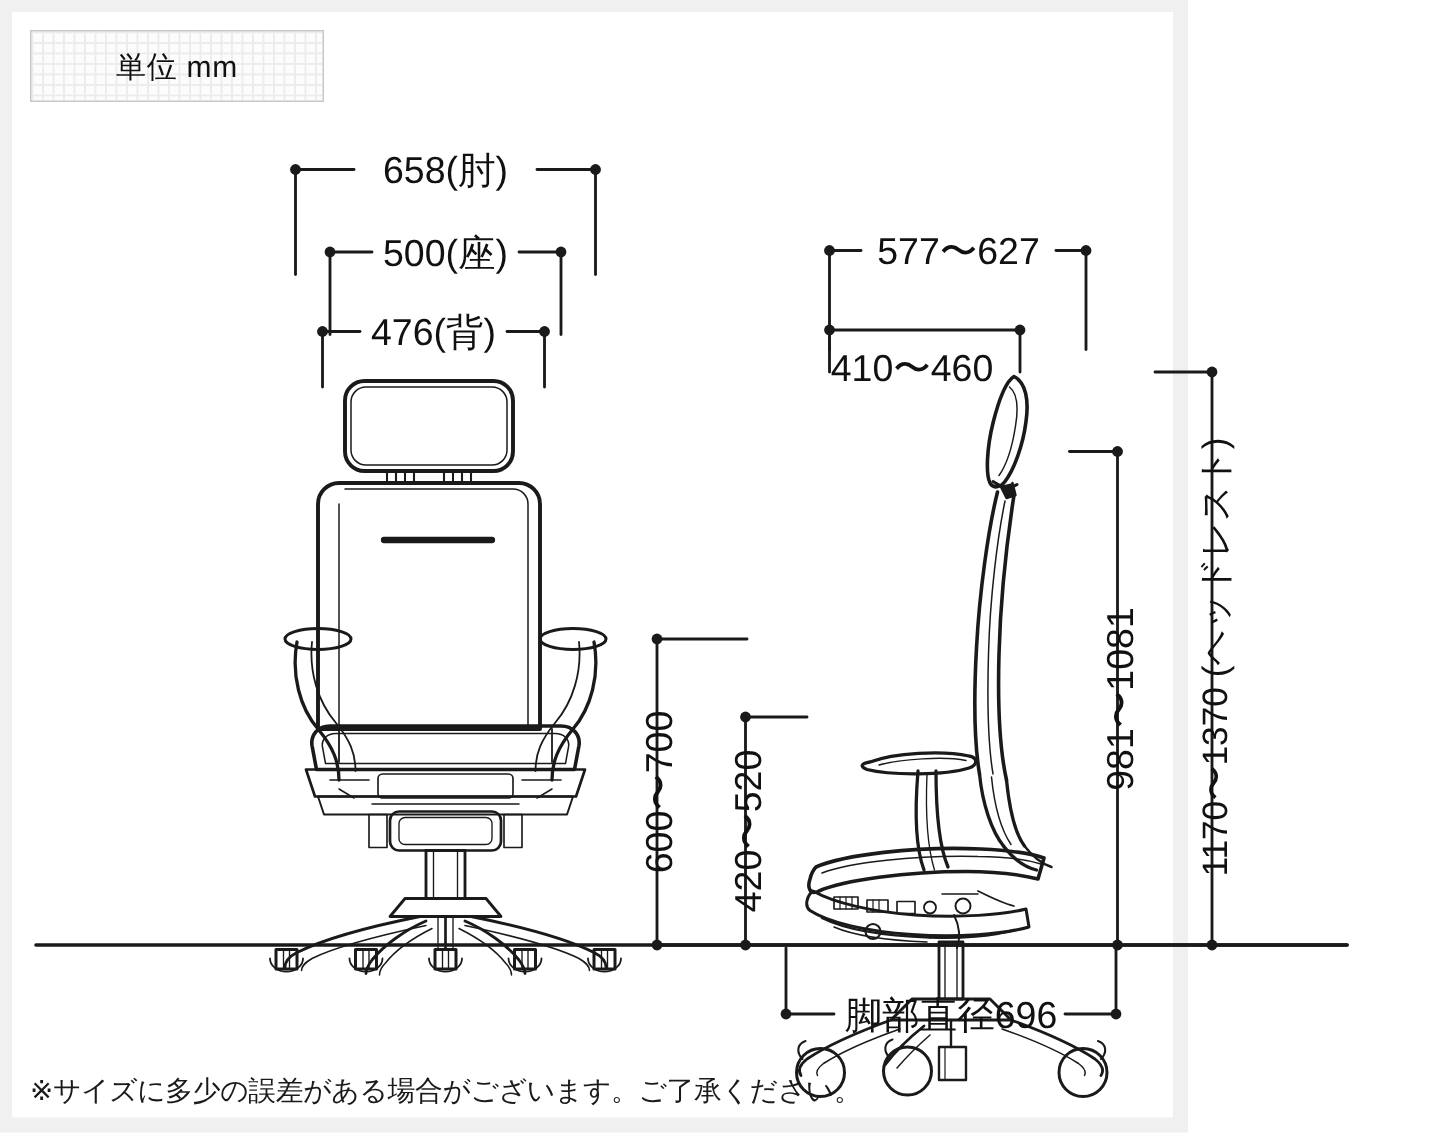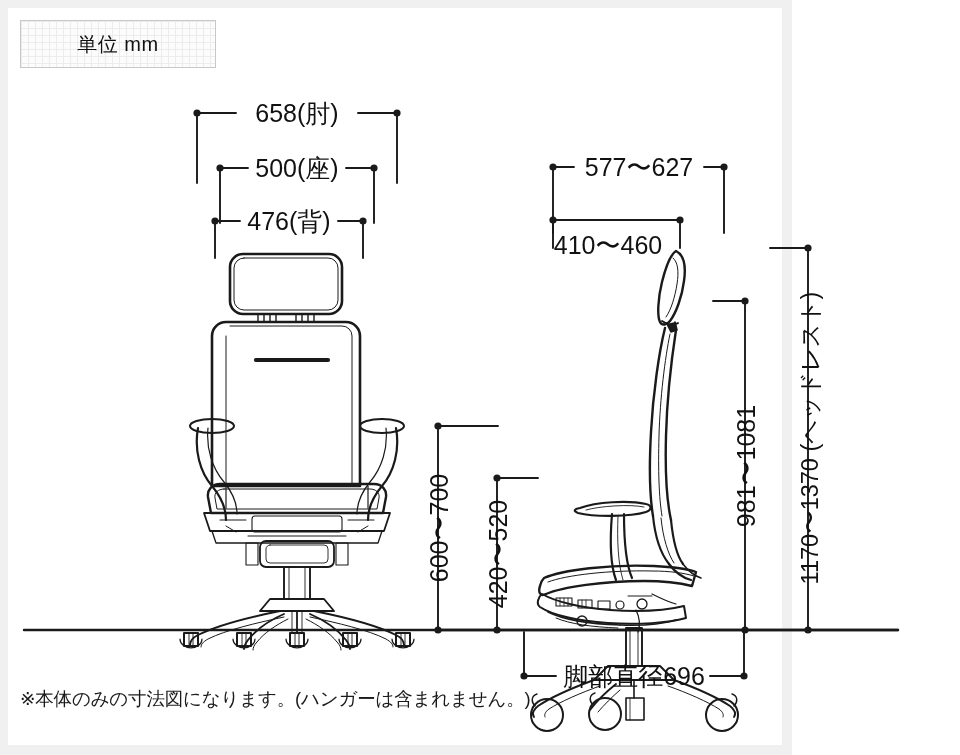--- a/index.html
+++ b/index.html
@@ -362,15 +362,15 @@
 
     <text class="dim-label" x="0" y="0" text-anchor="middle" transform="translate(440, 520) rotate(-90)">600〜700</text>
 
     <text class="dim-label" x="0" y="0" text-anchor="middle" transform="translate(499, 546) rotate(-90)">420〜520</text>
 
     <text class="dim-label" x="0" y="0" text-anchor="middle" transform="translate(747, 458) rotate(-90)">981〜1081</text>
 
     <text class="dim-label-sm" x="0" y="0" text-anchor="middle" transform="translate(810, 430) rotate(-90)">1170〜1370 (ヘッドレスト)</text>
   </svg>
 
-  <div class="note note-1">※本体のみの寸法図になります。(ハンガーは含まれません。)</div>
+  <div class="note note-2">※サイズに多少の誤差がある場合がございます。ご了承ください。</div>
 
 </div>
 
 </body></html>

